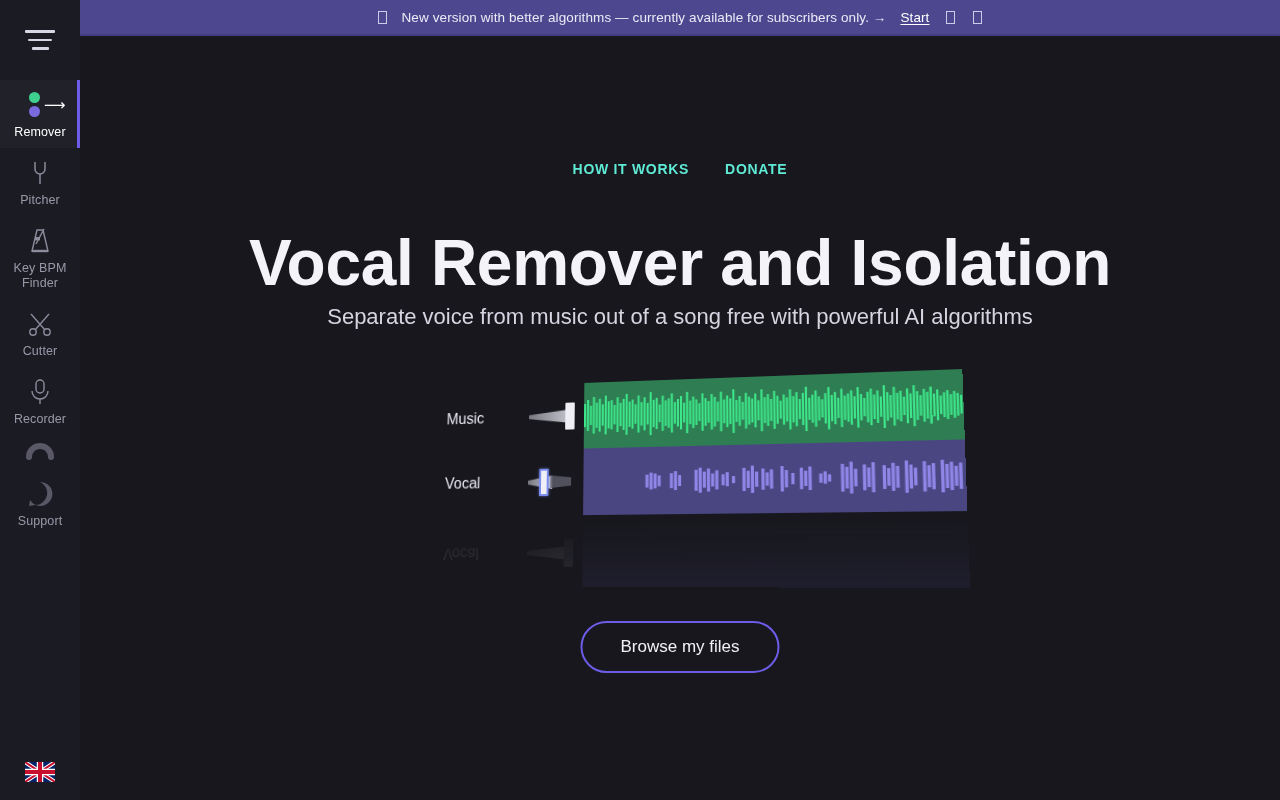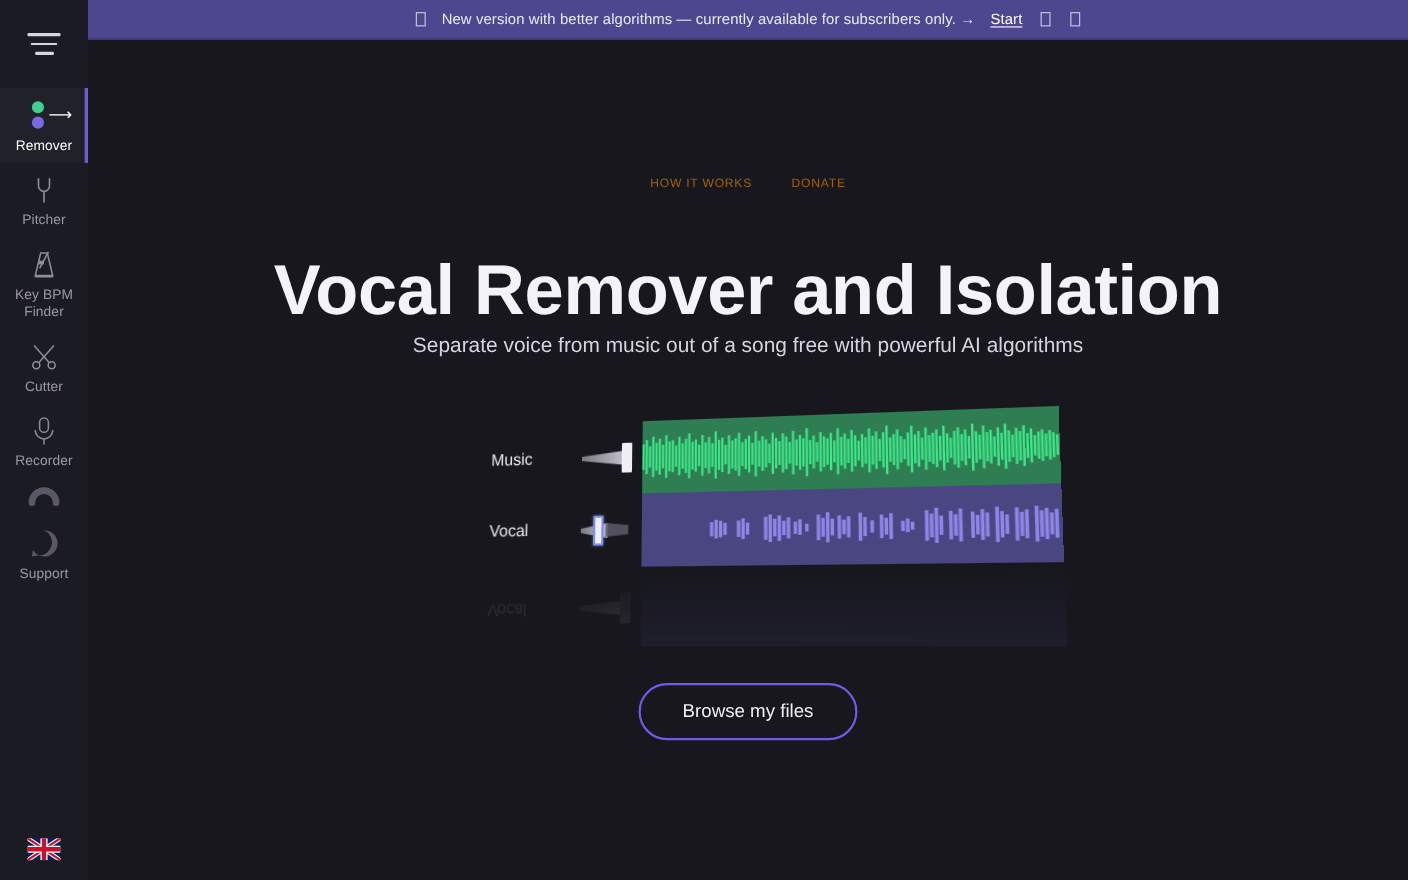--- a/index.html
+++ b/index.html
@@ -172,45 +172,45 @@
   .topnav {
     position: absolute;
     top: 125px;
     left: 0;
     width: 1200px;
     display: flex;
     justify-content: center;
     gap: 36px;
   }
   .topnav a {
-    font-size: 11px;
-    font-weight: normal;
+    font-size: 14px;
+    font-weight: bold;
     letter-spacing: 0.7px;
-    color: #a16207;
+    color: #5eead4;
     text-decoration: none;
     cursor: pointer;
   }
 
   .hero-title {
     position: absolute;
     top: 190px;
     width: 1200px;
     text-align: center;
     font-size: 64px;
     font-weight: bold;
     color: #f4f3f8;
     letter-spacing: -0.3px;
   }
 
   .hero-sub {
     position: absolute;
     top: 268px;
     width: 1200px;
     text-align: center;
-    font-size: 19px;
+    font-size: 22px;
     color: #d6d4e0;
     font-weight: 400;
   }
 
   
   .illus {
     position: absolute;
     top: 340px;
     left: 335px;
     width: 540px;

